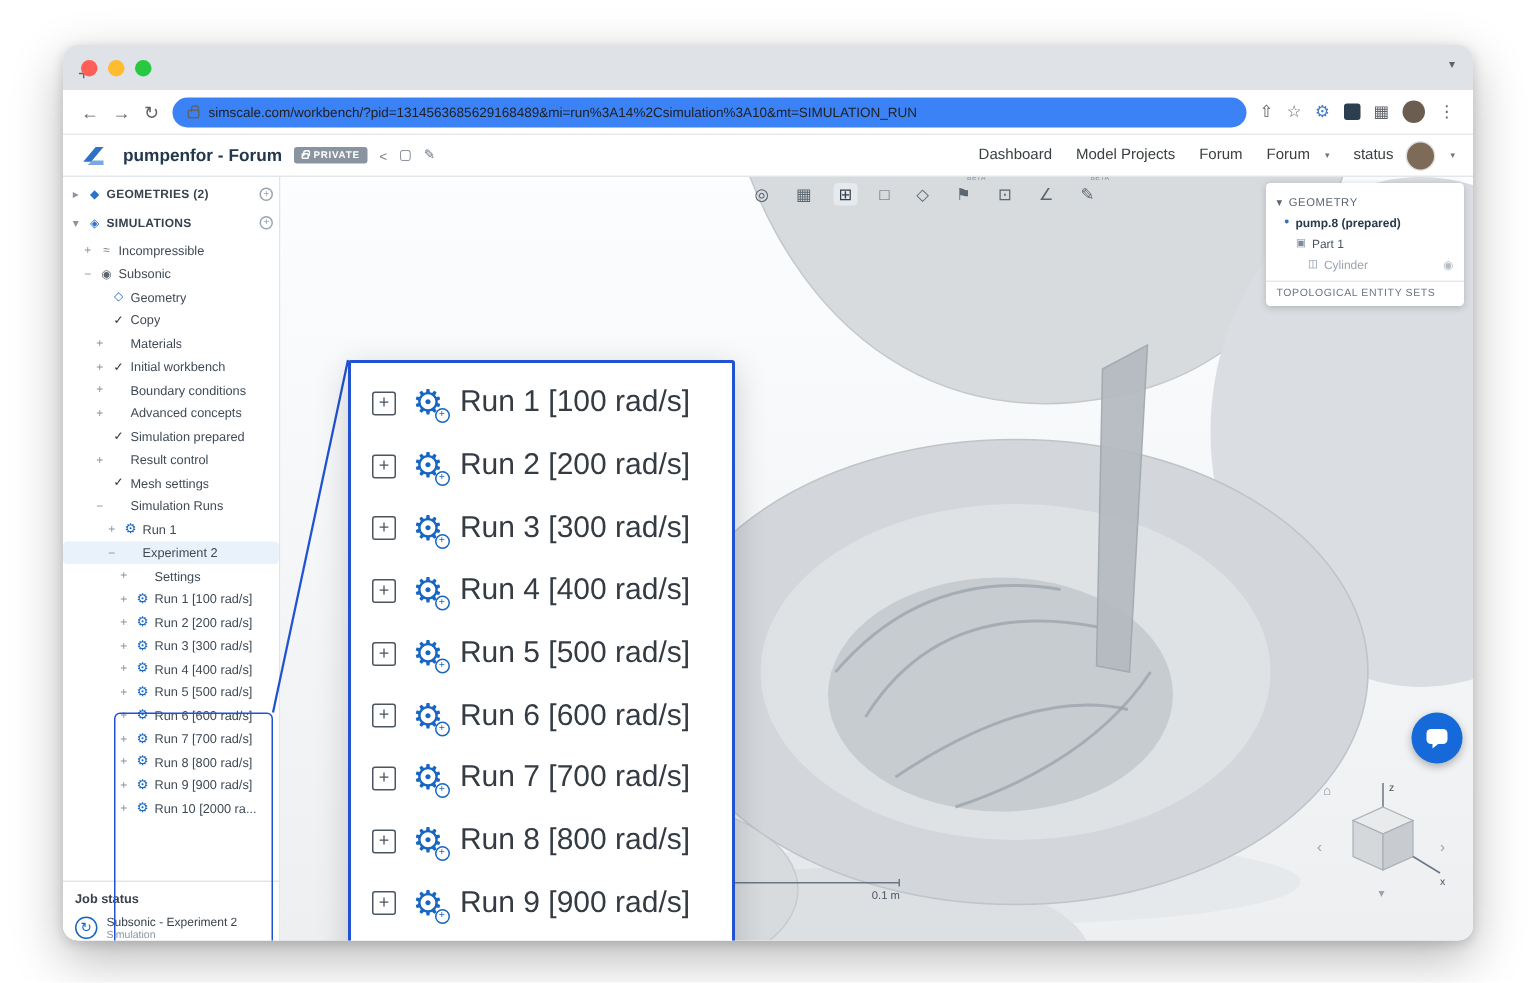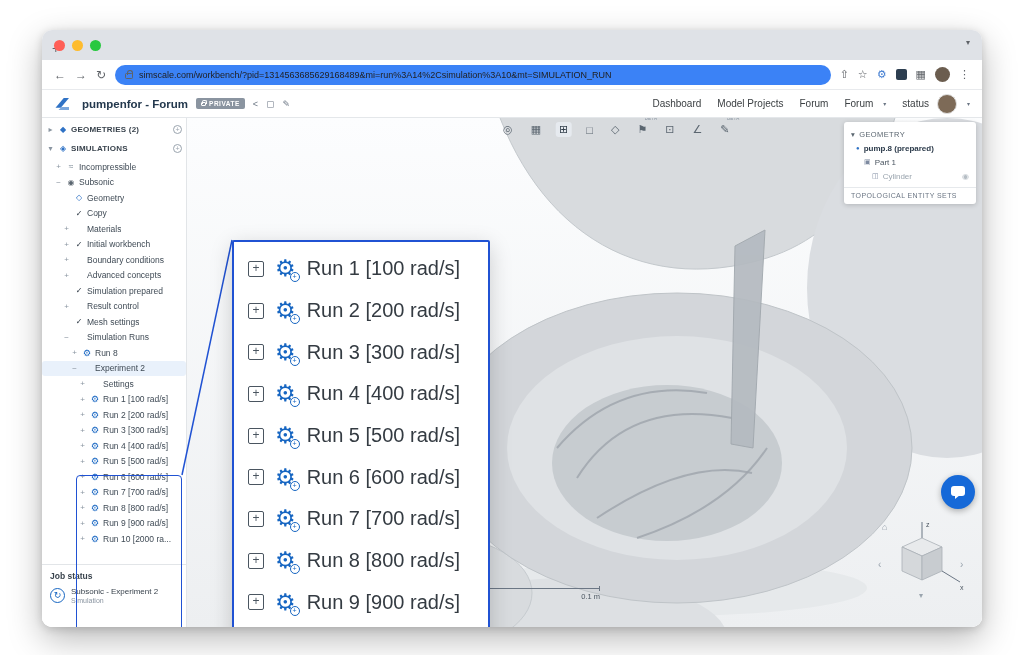--- a/index.html
+++ b/index.html
@@ -62,21 +62,21 @@
   .ticn{width:10px;flex:0 0 10px;text-align:center;font-size:8px;color:#7a8894}
   .ic-check{color:#26323e}
   .ic-gear-run{color:var(--accent);font-size:9px}
   .ic-geometries-group,.ic-simulations-group,.ic-geometry{color:#2f72c5}
   .ic-subsonic{color:#5b6670}
   .tlbl{overflow:hidden;text-overflow:ellipsis}
   .tadd{margin-left:auto;width:9px;height:9px;flex:0 0 9px;border:1px solid #9aa4ae;border-radius:50%;
     color:#9aa4ae;font-size:7px;line-height:7px;text-align:center}
   .tsel{background:#e9f1fb;border-radius:3px}
 
-  .jobstatus{position:absolute;left:0;right:0;bottom:0;background:#fff;border-top:1px solid #e2e5e8;padding:6px 8px 23px}
+  .jobstatus{position:absolute;left:0;right:0;bottom:0;background:#fff;border-top:1px solid #e2e5e8;padding:6px 8px 0}
   .jstitle{font-size:8.5px;font-weight:700;color:#39434d;margin-bottom:6px}
   .jscard{display:flex;align-items:center;gap:6px}
   .jsicon{width:15px;height:15px;flex:0 0 15px;border:1px solid var(--accent);border-radius:50%;
     color:var(--accent);font-size:9px;line-height:13px;text-align:center}
   .jsname{font-size:8px;color:#39434d}
   .jssub{font-size:7px;color:#8a95a1;margin-top:1px}
 
   
   .viewport{position:absolute;left:145px;top:0;right:0;bottom:0;overflow:hidden;
     background:linear-gradient(#fcfdfe,#edeff1)}
@@ -254,21 +254,21 @@
               <span class="tlbl">Mesh settings</span>
             </div>
             <div class="trow" style="padding-left: 20px;">
               <span class="texp">−</span>
               <span class="ticn ic-none"></span>
               <span class="tlbl">Simulation Runs</span>
             </div>
             <div class="trow" style="padding-left: 28px;">
               <span class="texp">+</span>
               <span class="ticn ic-gear-run">⚙</span>
-              <span class="tlbl">Run 8</span>
+              <span class="tlbl">Run 1</span>
             </div>
             <div class="trow tsel" style="padding-left: 28px;">
               <span class="texp">−</span>
               <span class="ticn ic-none"></span>
               <span class="tlbl">Experiment 2</span>
             </div>
             <div class="trow" style="padding-left: 36px;">
               <span class="texp">+</span>
               <span class="ticn ic-none"></span>
               <span class="tlbl">Settings</span>

